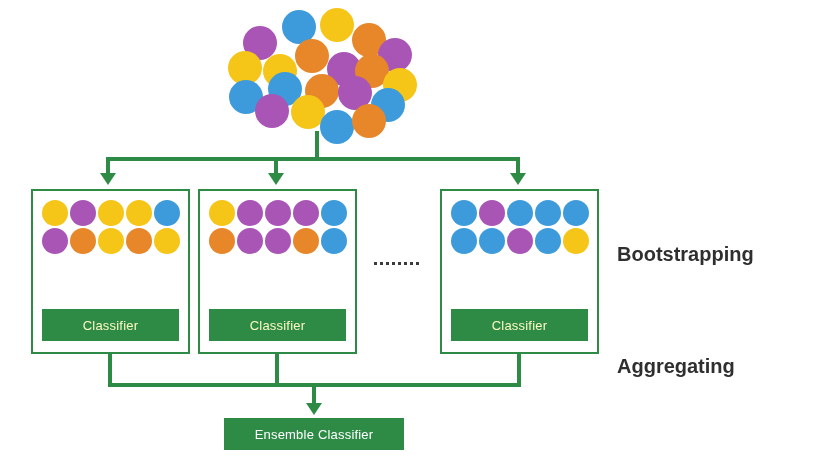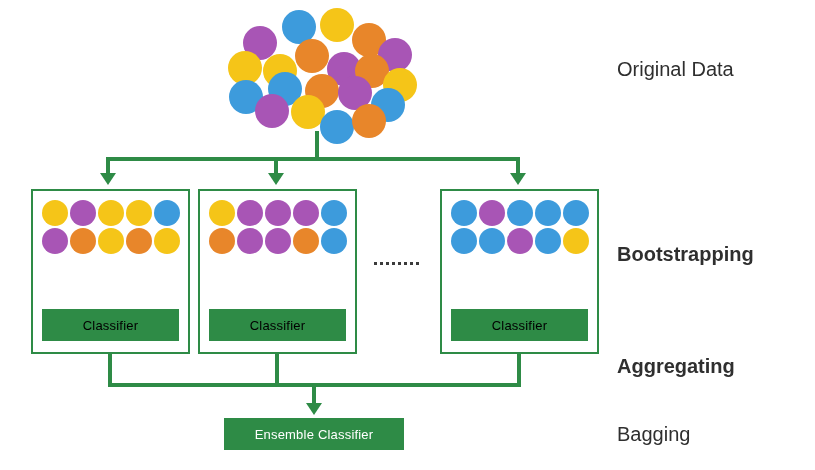--- a/index.html
+++ b/index.html
@@ -34,21 +34,21 @@
   .sample-grid{
     position:absolute;left:9px;top:9px;
     width:140px;
   }
   .sample-row{display:flex;}
   .sample-dot{width:26px;height:26px;border-radius:50%;margin-right:2px;}
   .classifier-btn{
     position:absolute;left:9px;right:9px;bottom:11px;
     height:32px;
     background:#2E8B46;
-    color:#000000;
+    color:#fef9c3;
     font-size:13px;
     display:flex;align-items:center;justify-content:center;
     letter-spacing:.2px;
   }
 
   
   #ellipsis{
     position:absolute;left:374px;top:262px;
     display:flex;gap:3px;
   }
@@ -189,18 +189,16 @@
 
   <div class="conn" style="left:108px;top:354px;width:4px;height:31px;"></div>
   <div class="conn" style="left:275px;top:354px;width:4px;height:31px;"></div>
   <div class="conn" style="left:517px;top:354px;width:4px;height:31px;"></div>
   <div class="conn" style="left:108px;top:383px;width:413px;height:4px;"></div>
   <div class="conn" style="left:312px;top:383px;width:4px;height:22px;"></div>
   <div class="arrow-head" style="left:306px;top:403px;"></div>
 
   <div id="ensemble-box">Ensemble Classifier</div>
 
-  <div class="side-label" id="label-original">Original Data</div>
   <div class="side-label bold" id="label-bootstrapping">Bootstrapping</div>
   <div class="side-label bold" id="label-aggregating">Aggregating</div>
-  <div class="side-label" id="label-bagging">Bagging</div>
 
 </div>
 
 </body></html>

